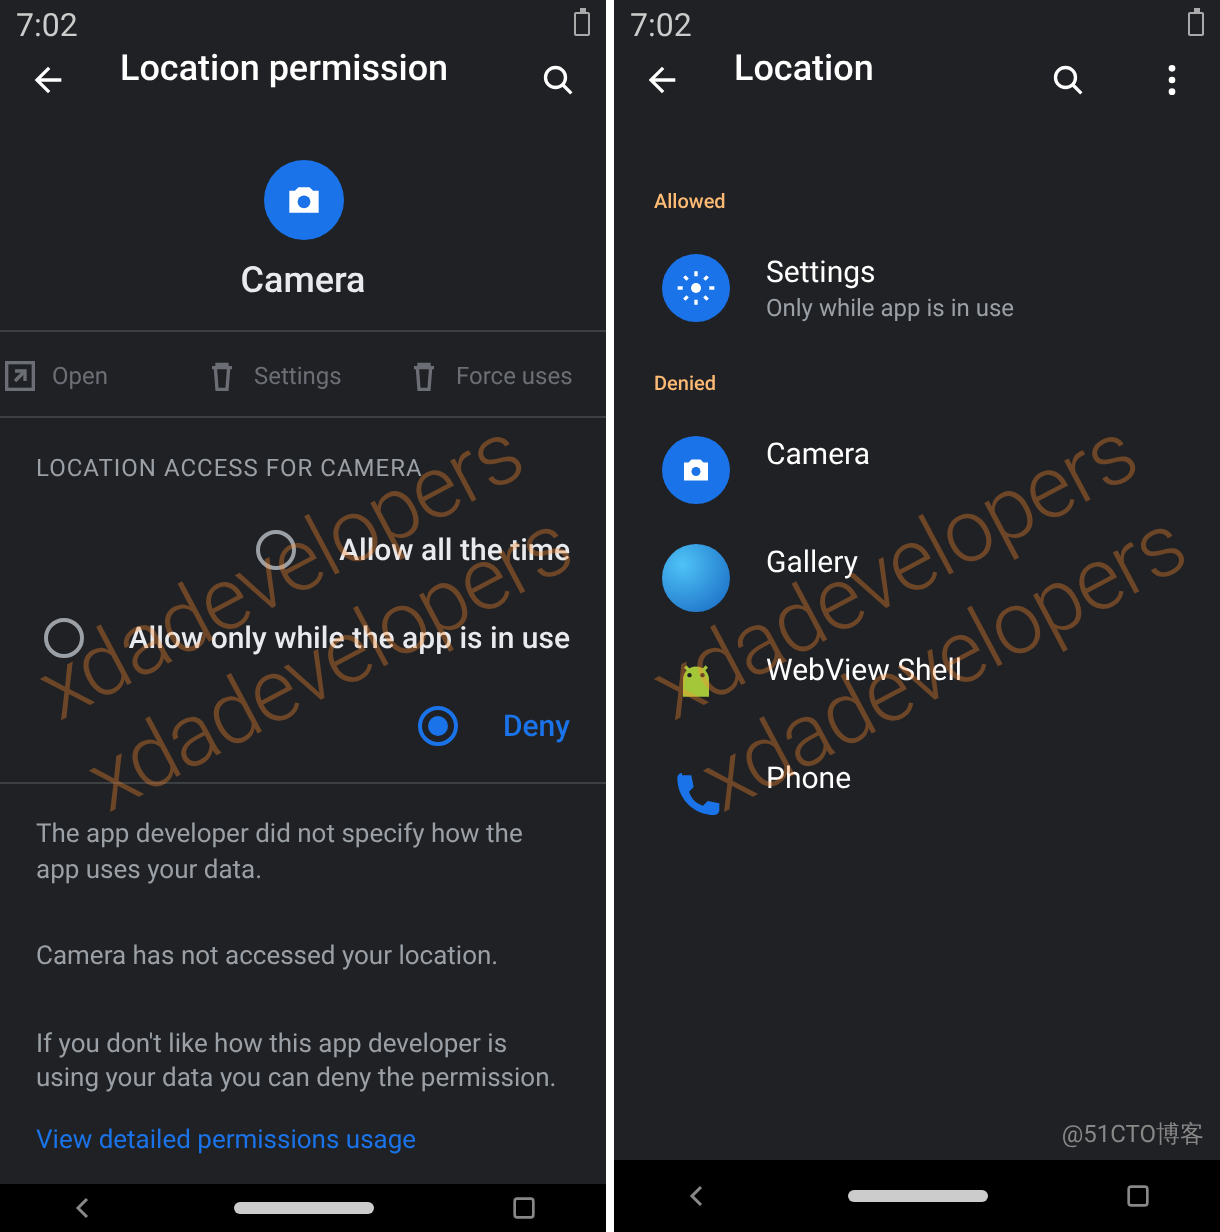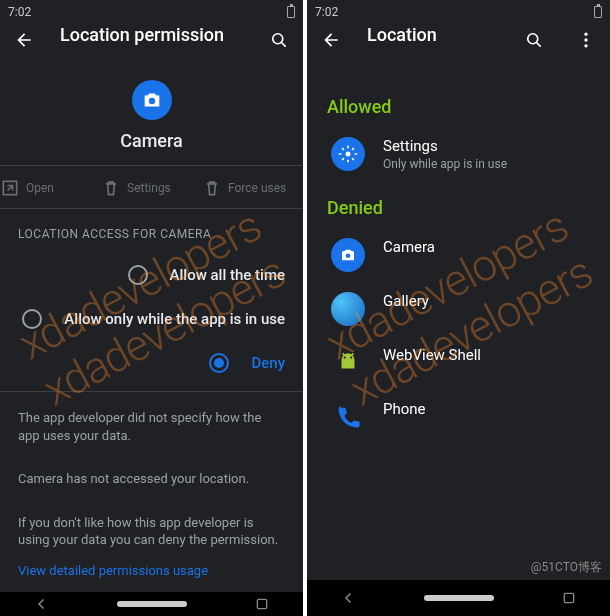--- a/index.html
+++ b/index.html
@@ -33,21 +33,21 @@
     pointer-events: none;
     z-index: 99;
     letter-spacing: -1px;
   }
   .watermark .line { display:block; }
   .statusbar {
     height: 24px;
     display: flex;
     align-items: center;
     padding: 10px 8px;
-    font-size: 12px;
+    font-size: 16px;
     color: #ccc;
   }
   .statusbar .spacer { flex:1; }
   .statusbar .batt { width:8px; height:12px; border:1px solid #aaa; border-radius:1px; position:relative; }
   .statusbar .batt::after { content:""; position:absolute; top:-3px; left:2px; width:3px; height:2px; background:#aaa; }
   .appbar {
     height: 56px;
     display: flex;
     align-items: flex-start;
     padding: 0 8px;
@@ -109,21 +109,21 @@
   .divider { height:1px; background:#3c4043; margin-top:6px; }
   .infoblock { padding: 18px 18px 8px; font-size:13px; color:#9aa0a6; line-height:1.35; }
   .linktext { color:#1a73e8; font-size:13px; padding:6px 18px 14px; }
   .navbar {
     height: 36px;
     background:#000;
     display:flex; align-items:center; justify-content:space-around;
     margin-top:auto;
   }
   .grouphead {
-    color:#84cc16; font-size:18px; font-weight:500;
+    color:#fdba74; font-size:10px; font-weight:500;
     padding: 16px 20px 10px;
   }
   .appitem {
     display:flex; align-items:flex-start; gap:18px;
     padding: 10px 24px;
   }
   .appicon { width:34px; height:34px; border-radius:50%; display:flex; align-items:center; justify-content:center; }
   .appicon.blue { background:#1a73e8; }
   .appicon.swirl { background: radial-gradient(circle at 30% 30%, #4fc3f7, #1565c0); }
   .appname { font-size:15px; color:#fff; }

